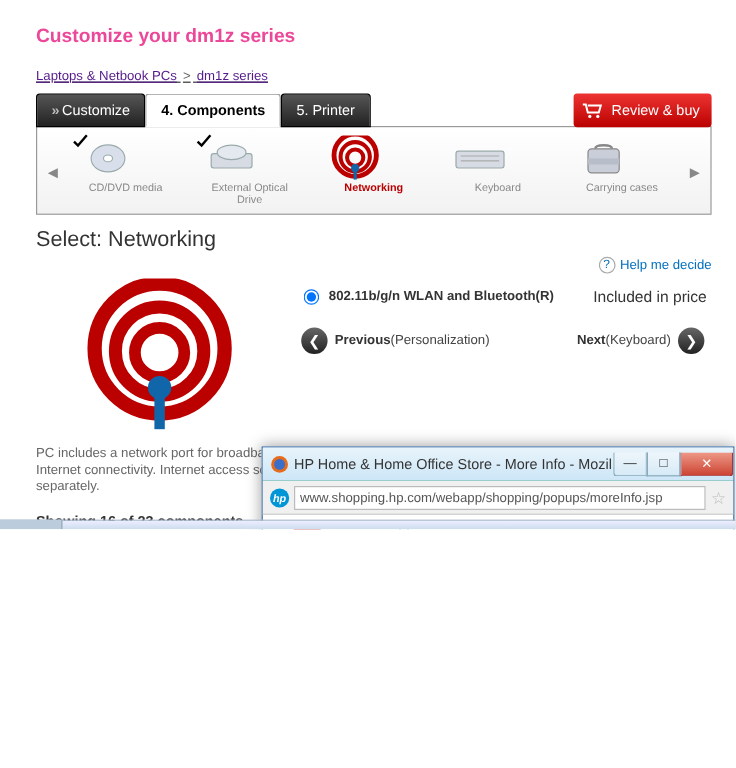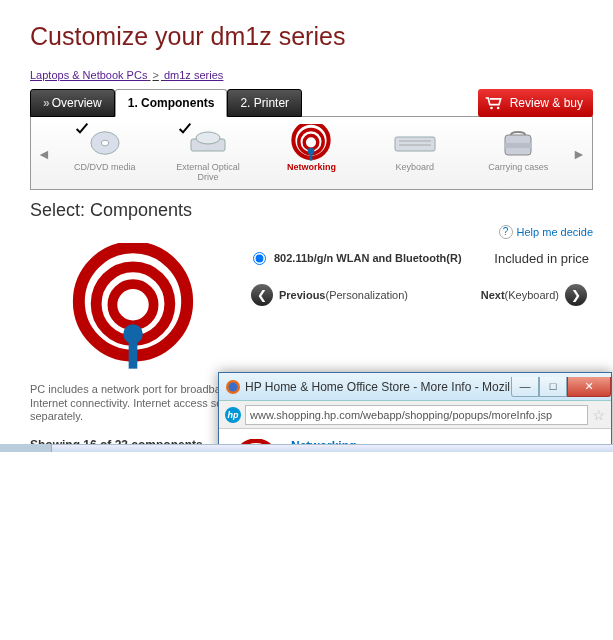--- a/index.html
+++ b/index.html
@@ -1,35 +1,35 @@
 <!DOCTYPE html>
 <html><head>
 <meta charset="utf-8">
 <style>
   * { box-sizing: border-box; margin: 0; padding: 0; }
   body { font-family: Arial, Helvetica, sans-serif; font-size: 12px; color: #333; background: #fff; width: 613px; overflow: hidden; }
   .page { padding: 10px 20px 0 30px; position: relative; }
-  h1 { font-size: 25px; font-weight: normal; color: #7f1d1d; margin: 12px 0 18px; }
+  h1 { font-size: 16px; font-weight: bold; color: #ec4899; margin: 12px 0 18px; }
   .breadcrumb { font-size: 11px; margin-bottom: 8px; text-decoration: underline; }
   .breadcrumb a { color: #551A8B; text-decoration: underline; }
   .bc-sep { color: #666; margin: 0 2px; }
 
   .tabrow { display: flex; align-items: flex-end; background: #fff; }
   .tab { height: 28px; display: flex; align-items: center; padding: 0 12px; font-size: 12px; border-top-left-radius: 3px; border-top-right-radius: 3px; cursor: pointer; }
   .tab.dark { background: linear-gradient(#555,#222); color: #fff; border: 1px solid #000; }
   .tab.active { background: #fff; color: #000; border: 1px solid #999; border-bottom: 1px solid #fff; font-weight: bold; }
   .tab .arrows { color: #bbb; margin-right: 4px; font-weight: bold; letter-spacing: -2px; }
   .tabspacer { flex: 1; }
   .review { height: 28px; background: linear-gradient(#e33,#b00); color: #fff; display: flex; align-items: center; padding: 0 10px 0 6px; gap: 6px; border-radius: 3px; cursor: pointer; font-size: 12px; }
   .review .cart { width: 20px; height: 14px; }
 
   .iconrow-wrap { border: 1px solid #999; border-top: 1px solid #999; margin-top: -1px; background: linear-gradient(#fff,#f2f2f2); padding: 8px 4px 6px; display: flex; align-items: center; }
   .chev { width: 18px; text-align: center; color: #888; cursor: pointer; font-size: 14px; user-select: none; }
   .iconrow { flex: 1; display: flex; justify-content: space-around; }
-  .cat { display: flex; flex-direction: column; align-items: center; width: 80px; font-size: 9px; color: #888; text-align: center; line-height: 1.1; }
+  .cat { display: flex; flex-direction: column; width: 80px; font-size: 9px; color: #888; text-align: center; line-height: 1.1; }
   .cat .iconbox { width: 50px; height: 36px; display: flex; align-items: center; justify-content: center; position: relative; margin-bottom: 2px; }
   .cat.on { color: #b00; font-weight: bold; }
   .check { position: absolute; top: -4px; left: -6px; width: 16px; height: 16px; }
   .check path { stroke: #000; stroke-width: 3; fill: none; }
 
   .selhdr { font-size: 18px; font-weight: normal; margin: 10px 0 4px; }
   .help { text-align: right; color: #0070c0; font-size: 11px; cursor: pointer; display: flex; justify-content: flex-end; align-items: center; gap: 4px; }
   .help .q { width: 14px; height: 14px; border: 1px solid #aaa; border-radius: 50%; display: inline-flex; align-items: center; justify-content: center; font-size: 10px; color: #0070c0; }
 
   .maincols { display: flex; gap: 10px; margin-top: 4px; }
@@ -86,24 +86,24 @@
 
   <div class="breadcrumb">
     <a href="#">Laptops &amp; Netbook PCs</a>
     <span class="bc-sep">&gt;</span>
     <a href="#">dm1z series</a>
   </div>
 
   <div class="tabrow">
     <div class="tab dark">
         <span class="arrows">»</span>
-        <span>Overview</span>
-      </div>
-    <div class="tab active">1. Components</div>
-    <div class="tab dark">2. Printer</div>
+        <span>Customize</span>
+      </div>
+    <div class="tab active">4. Components</div>
+    <div class="tab dark">5. Printer</div>
     <div class="tabspacer"></div>
     <div class="review">
       <svg class="cart" viewBox="0 0 24 16">
           <path d="M2 2h3l2 8h11l2-7H7" stroke="#fff" stroke-width="2" fill="none"></path>
           <circle cx="9" cy="14" r="1.6" fill="#fff"></circle>
           <circle cx="17" cy="14" r="1.6" fill="#fff"></circle>
         </svg>
       <span>Review &amp; buy</span>
     </div>
   </div>
@@ -164,21 +164,21 @@
               <rect x="4" y="8" width="26" height="20" rx="3" fill="#c9ced8" stroke="#888"></rect>
               <rect x="4" y="16" width="26" height="5" fill="#b7bdc9"></rect>
             </svg>
         </div>
           <span>Carrying cases</span>
       </div>
     </div>
     <div class="chev">►</div>
   </div>
 
-  <div class="selhdr">Select: Components</div>
+  <div class="selhdr">Select: Networking</div>
 
   <div class="help">
     <span class="q">?</span>
     <span>Help me decide</span>
   </div>
 
   <div class="maincols">
     <div class="leftcol">
       <svg class="biglogo" viewBox="0 0 120 120">
         <path d="M60 104 A50 50 0 0 1 10 54 A50 50 0 0 1 110 54 A50 50 0 0 1 60 104" fill="none" stroke="#b00" stroke-width="11"></path>

